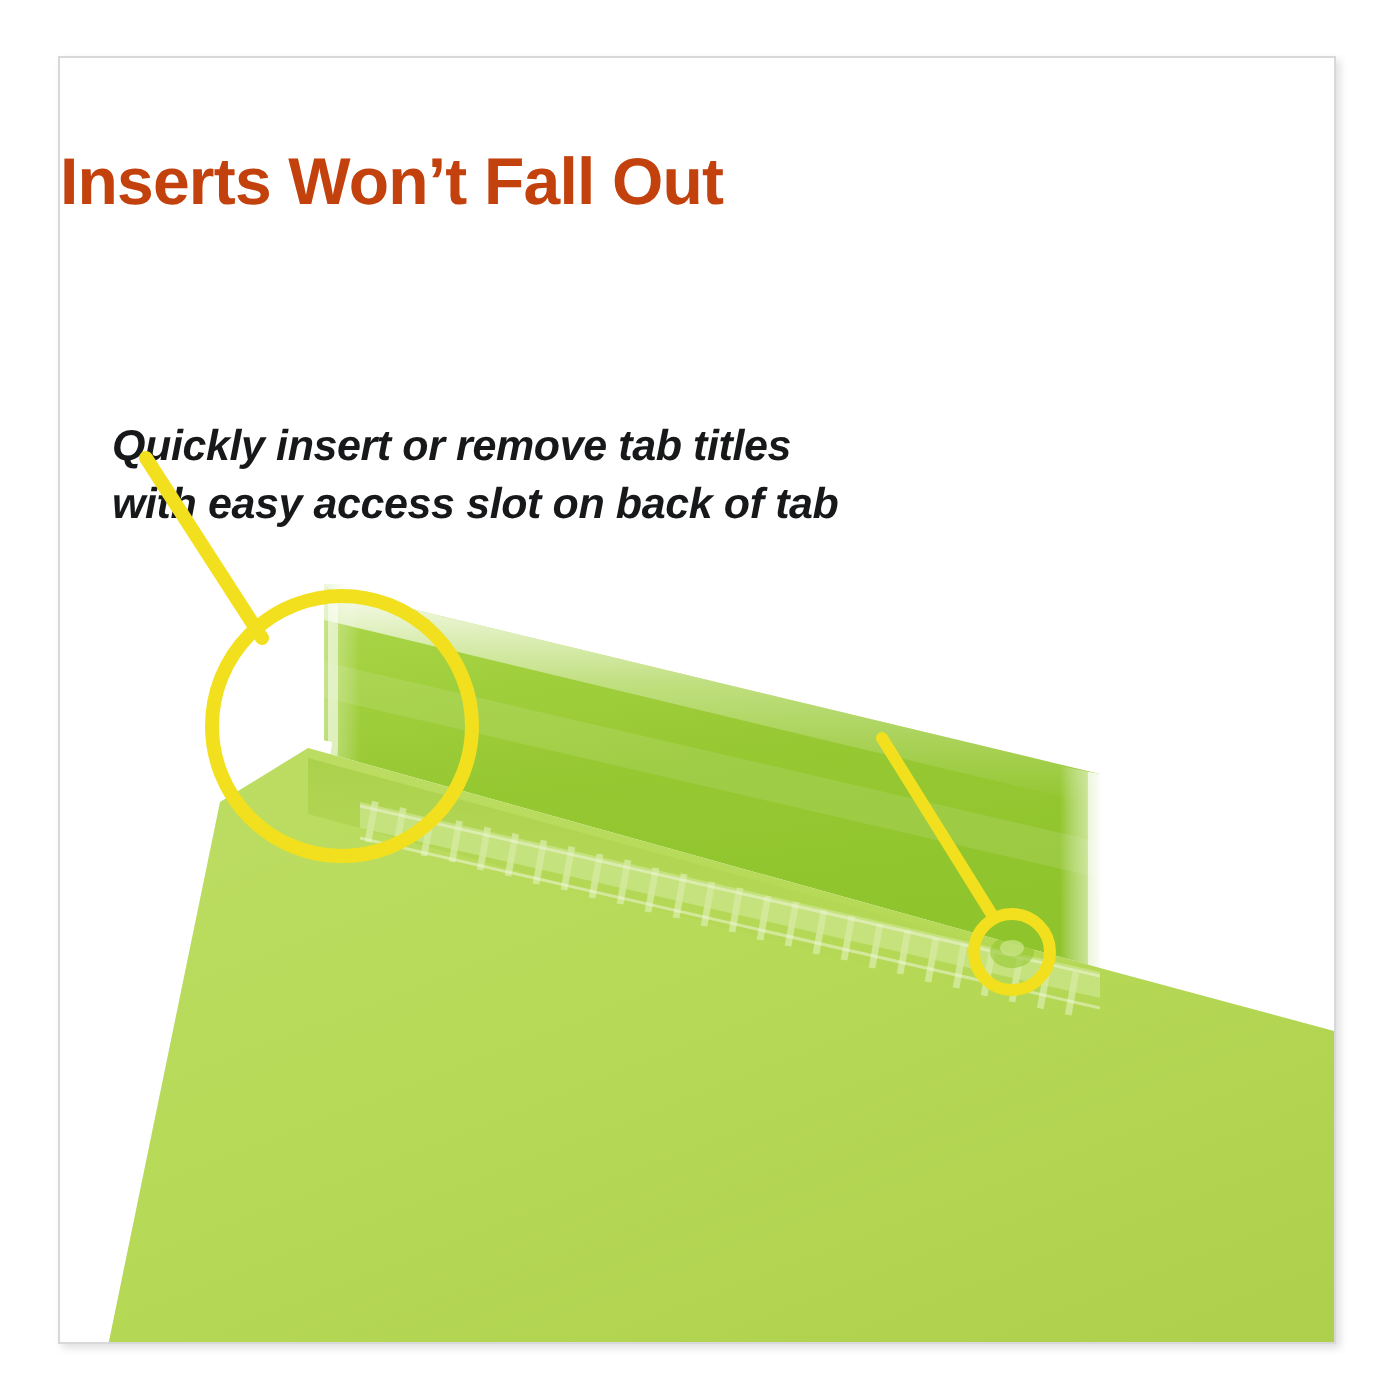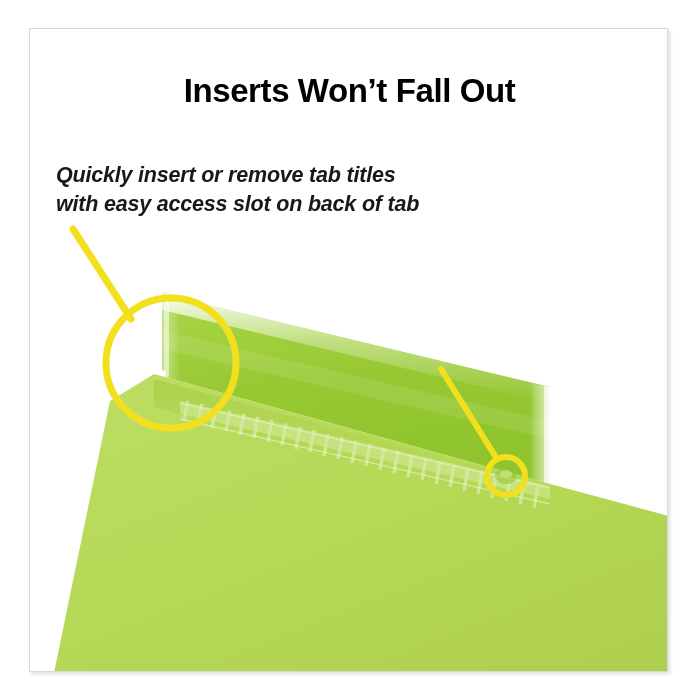--- a/index.html
+++ b/index.html
@@ -29,41 +29,41 @@
     overflow: hidden;
     box-shadow: 2px 2px 4px rgba(0,0,0,0.13);
   }
 
   
   #headline {
     position: absolute;
     left: 0;
     top: 44px;
     width: 639px;
-    text-align: center;
-    color: #000000;
+    color: #c2410c;
     font-size: 33px;
     font-weight: bold;
     letter-spacing: -0.4px;
     line-height: 1.1;
     white-space: nowrap;
     font-family: "Liberation Sans", sans-serif;
   }
 
   
   .caption {
     position: absolute;
     color: #17181a;
     font-style: italic;
     font-weight: bold;
     font-size: 21.5px;
     line-height: 1.33;
     letter-spacing: -0.2px;
     font-family: "Liberation Sans", sans-serif;
     white-space: pre-line;
+    margin-top: 48px;
   }
   #caption-left  { left: 26px;  top: 132px; }
   #caption-right { left: 315px; top: 243px; }
 
   
   #artwork {
     position: absolute;
     left: 0; top: 0;
     width: 639px;
     height: 644px;

